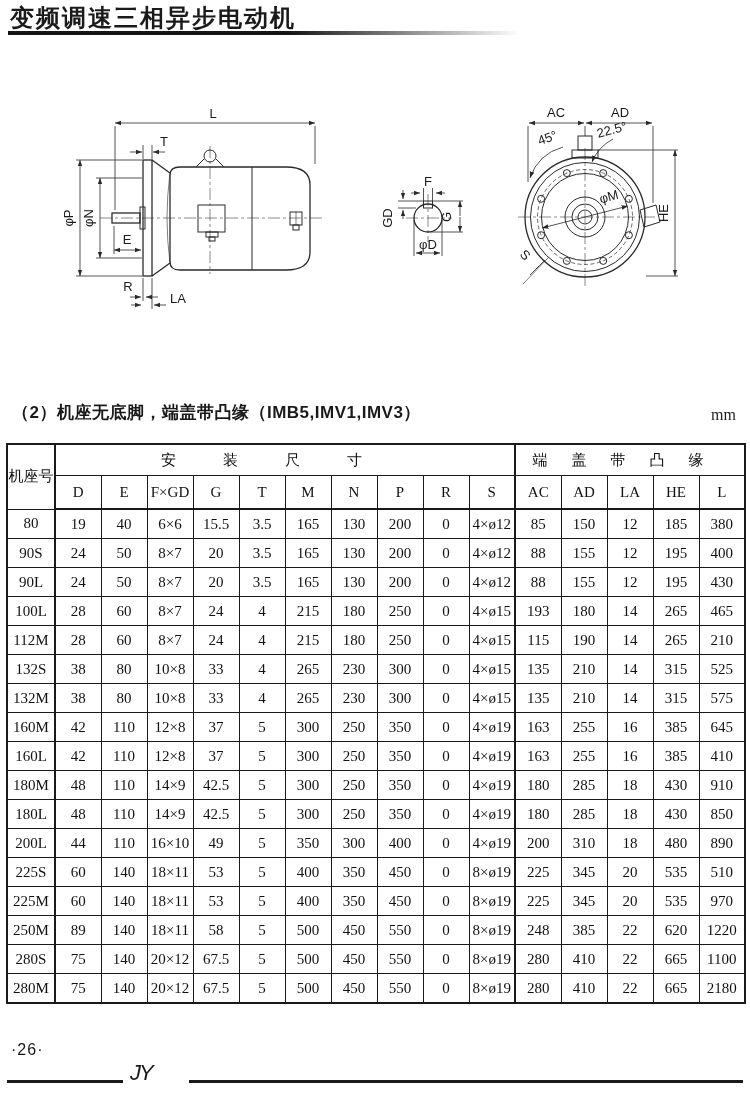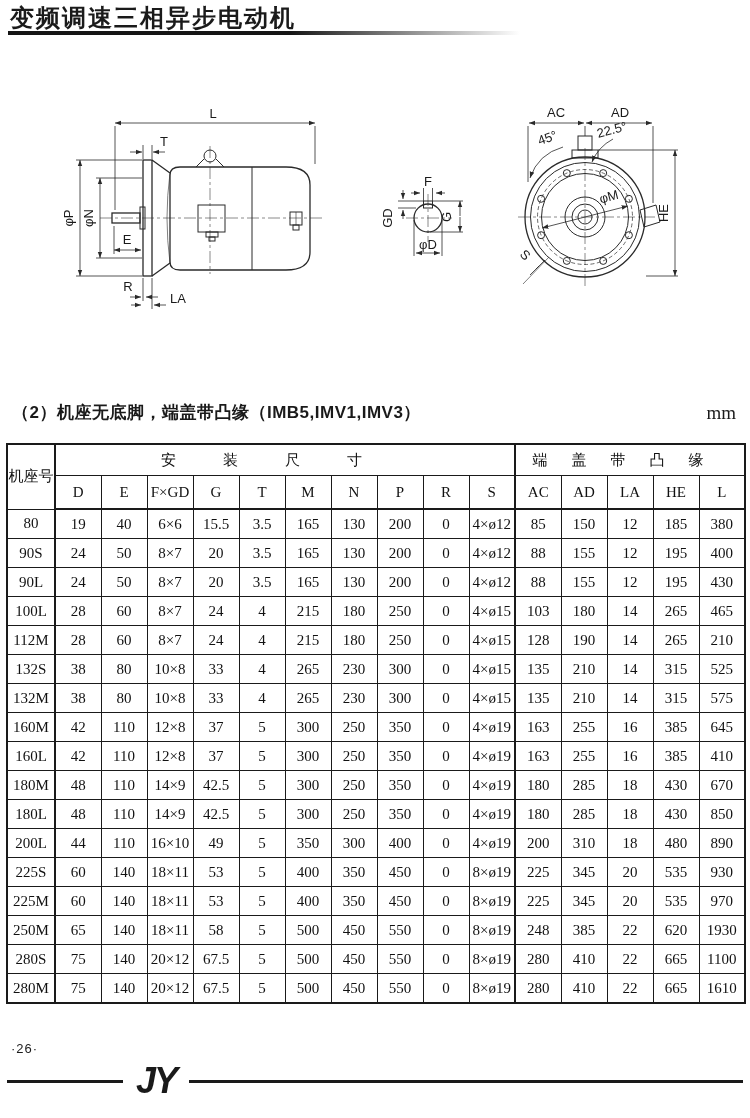--- a/index.html
+++ b/index.html
@@ -12,36 +12,36 @@
   .ol{fill:none;stroke:#2a2a2a;stroke-width:1.3;}
   .ol2{fill:none;stroke:#2a2a2a;stroke-width:1;}
   .dim{fill:none;stroke:#2a2a2a;stroke-width:0.8;}
   .thin{fill:none;stroke:#2a2a2a;stroke-width:0.6;}
   .cl{fill:none;stroke:#2a2a2a;stroke-width:0.55;stroke-dasharray:12 3 3 3;}
   .dashc{fill:none;stroke:#2a2a2a;stroke-width:0.7;stroke-dasharray:4 2.5;}
   .lbl{font-family:"Liberation Sans",sans-serif;font-size:13px;fill:#1a1a1a;}
   .section-row{position:absolute;top:401px;left:12px;width:724px;display:flex;
         justify-content:space-between;align-items:flex-end;}
   .section-heading{font-size:17px;font-weight:bold;letter-spacing:0.5px;}
-  .unit-label{font-family:"Liberation Serif",serif;font-size:19px;}
+  .unit-label{font-family:"Liberation Serif",serif;font-size:16px;}
   table.dims{position:absolute;top:443px;left:6px;width:738px;border-collapse:collapse;
         table-layout:fixed;font-family:"Liberation Serif",serif;font-size:15px;color:#111;
         border:2px solid #1a1a1a;}
   table.dims th,table.dims td{border:1px solid #1a1a1a;text-align:center;padding:0;font-weight:normal;}
   table.dims thead tr:first-child th{height:30px;}
   table.dims thead tr:nth-child(2) th{height:32px;border-bottom:2px solid #1a1a1a;}
   table.dims tbody td{height:28px;}
   .thick-r{border-right:2px solid #1a1a1a !important;border-radius:7px;}
   .group1{letter-spacing:47px;padding-left:47px;}
   .group2{letter-spacing:24px;padding-left:24px;}
   .footer-rule-left{position:absolute;top:1080px;left:7px;width:116px;height:3px;background:#1a1a1a;}
   .footer-rule-right{position:absolute;top:1080px;left:189px;width:554px;height:3px;background:#1a1a1a;}
-  .jy-logo{position:absolute;top:1060px;left:130px;width:52px;text-align:center;
-        font-style:italic;font-weight:700;font-size:36px;letter-spacing:-2px;}
-  .page-number{position:absolute;top:1041px;left:11px;font-size:13px;letter-spacing:1px;}
+  .jy-logo{position:absolute;top:1060px;left:130px;width:52px;
+        font-style:italic;font-weight:400;font-size:22px;letter-spacing:-2px;}
+  .page-number{position:absolute;top:1041px;left:11px;font-size:16px;letter-spacing:1px;}
 </style>
 </head>
 <body>
 
 <div class="page">
 
   <div class="title">变频调速三相异步电动机</div>
   <div class="title-rule"></div>
 
   <svg class="drawings" width="750" height="258" viewBox="0 0 750 258">
@@ -307,39 +307,39 @@
           <td>28</td>
           <td>60</td>
           <td>8×7</td>
           <td>24</td>
           <td>4</td>
           <td>215</td>
           <td>180</td>
           <td>250</td>
           <td>0</td>
           <td class="thick-r">4×ø15</td>
-          <td>103</td>
+          <td>193</td>
           <td>180</td>
           <td>14</td>
           <td>265</td>
           <td>465</td>
         </tr>
         <tr>
           <td class="thick-r">112M</td>
           <td>28</td>
           <td>60</td>
           <td>8×7</td>
           <td>24</td>
           <td>4</td>
           <td>215</td>
           <td>180</td>
           <td>250</td>
           <td>0</td>
           <td class="thick-r">4×ø15</td>
-          <td>128</td>
+          <td>115</td>
           <td>190</td>
           <td>14</td>
           <td>265</td>
           <td>210</td>
         </tr>
         <tr>
           <td class="thick-r">132S</td>
           <td>38</td>
           <td>80</td>
           <td>10×8</td>
@@ -419,21 +419,21 @@
           <td>5</td>
           <td>300</td>
           <td>250</td>
           <td>350</td>
           <td>0</td>
           <td class="thick-r">4×ø19</td>
           <td>180</td>
           <td>285</td>
           <td>18</td>
           <td>430</td>
-          <td>670</td>
+          <td>910</td>
         </tr>
         <tr>
           <td class="thick-r">180L</td>
           <td>48</td>
           <td>110</td>
           <td>14×9</td>
           <td>42.5</td>
           <td>5</td>
           <td>300</td>
           <td>250</td>
@@ -473,21 +473,21 @@
           <td>5</td>
           <td>400</td>
           <td>350</td>
           <td>450</td>
           <td>0</td>
           <td class="thick-r">8×ø19</td>
           <td>225</td>
           <td>345</td>
           <td>20</td>
           <td>535</td>
-          <td>930</td>
+          <td>510</td>
         </tr>
         <tr>
           <td class="thick-r">225M</td>
           <td>60</td>
           <td>140</td>
           <td>18×11</td>
           <td>53</td>
           <td>5</td>
           <td>400</td>
           <td>350</td>
@@ -495,35 +495,35 @@
           <td>0</td>
           <td class="thick-r">8×ø19</td>
           <td>225</td>
           <td>345</td>
           <td>20</td>
           <td>535</td>
           <td>970</td>
         </tr>
         <tr>
           <td class="thick-r">250M</td>
-          <td>65</td>
+          <td>89</td>
           <td>140</td>
           <td>18×11</td>
           <td>58</td>
           <td>5</td>
           <td>500</td>
           <td>450</td>
           <td>550</td>
           <td>0</td>
           <td class="thick-r">8×ø19</td>
           <td>248</td>
           <td>385</td>
           <td>22</td>
           <td>620</td>
-          <td>1930</td>
+          <td>1220</td>
         </tr>
         <tr>
           <td class="thick-r">280S</td>
           <td>75</td>
           <td>140</td>
           <td>20×12</td>
           <td>67.5</td>
           <td>5</td>
           <td>500</td>
           <td>450</td>
@@ -545,21 +545,21 @@
           <td>5</td>
           <td>500</td>
           <td>450</td>
           <td>550</td>
           <td>0</td>
           <td class="thick-r">8×ø19</td>
           <td>280</td>
           <td>410</td>
           <td>22</td>
           <td>665</td>
-          <td>1610</td>
+          <td>2180</td>
         </tr>
       </tbody>
   </table>
 
   <div class="footer-rule-left"></div>
   <div class="jy-logo">JY</div>
   <div class="footer-rule-right"></div>
   <div class="page-number">·26·</div>
 
 </div>

